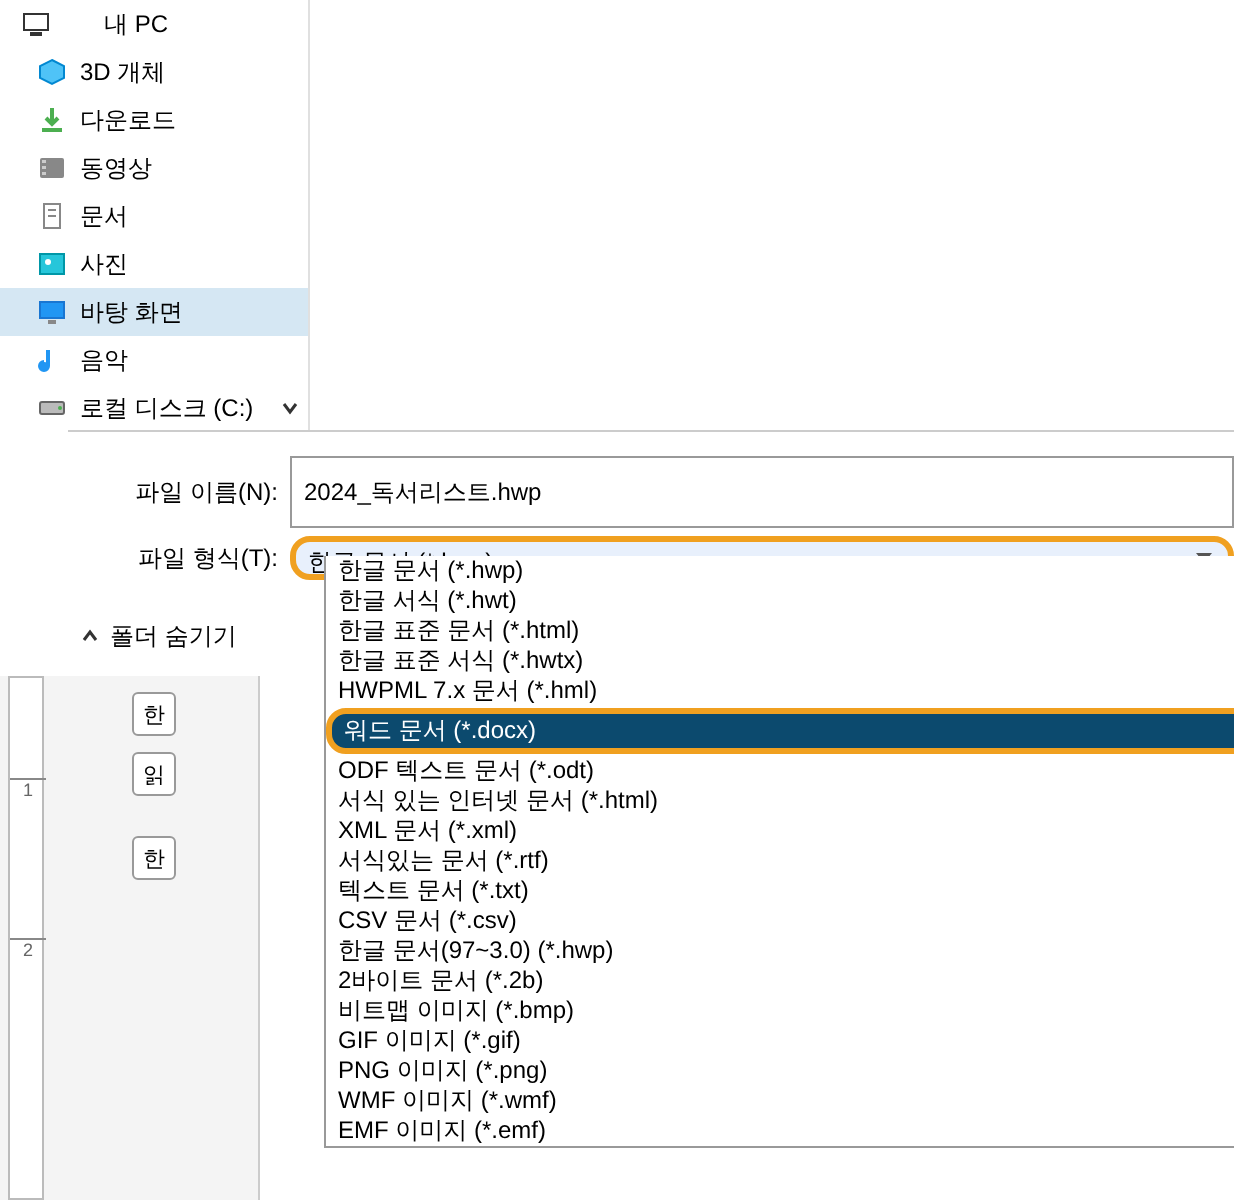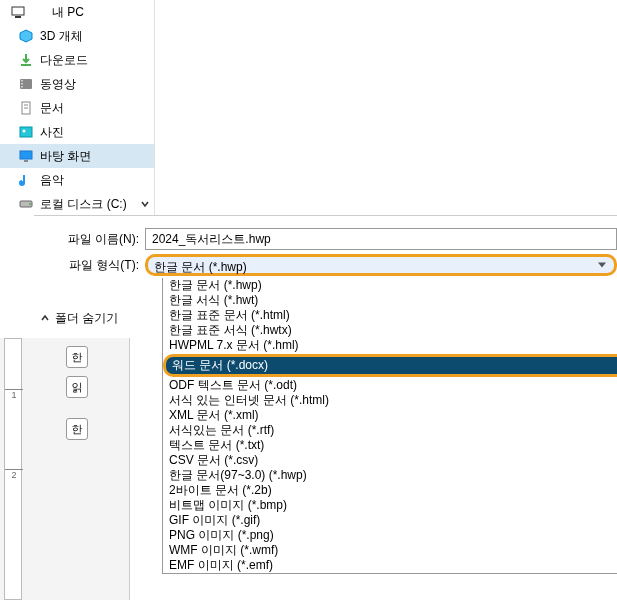--- a/index.html
+++ b/index.html
@@ -64,21 +64,21 @@
   align-items: center;
   margin: 2px 0 4px 0;
 }
 .field-label {
   width: 125px;
   text-align: right;
   padding-right: 6px;
 }
 .filename-input {
   flex: 0 0 472px;
-  height: 22px;
+  height: 36px;
   padding: 2px 6px;
   border: 1px solid #999;
   font-family: inherit;
   font-size: 12px;
   background: #fff;
 }
 .filetype-select {
   flex: 0 0 472px;
   height: 22px;
   padding: 2px 6px;

